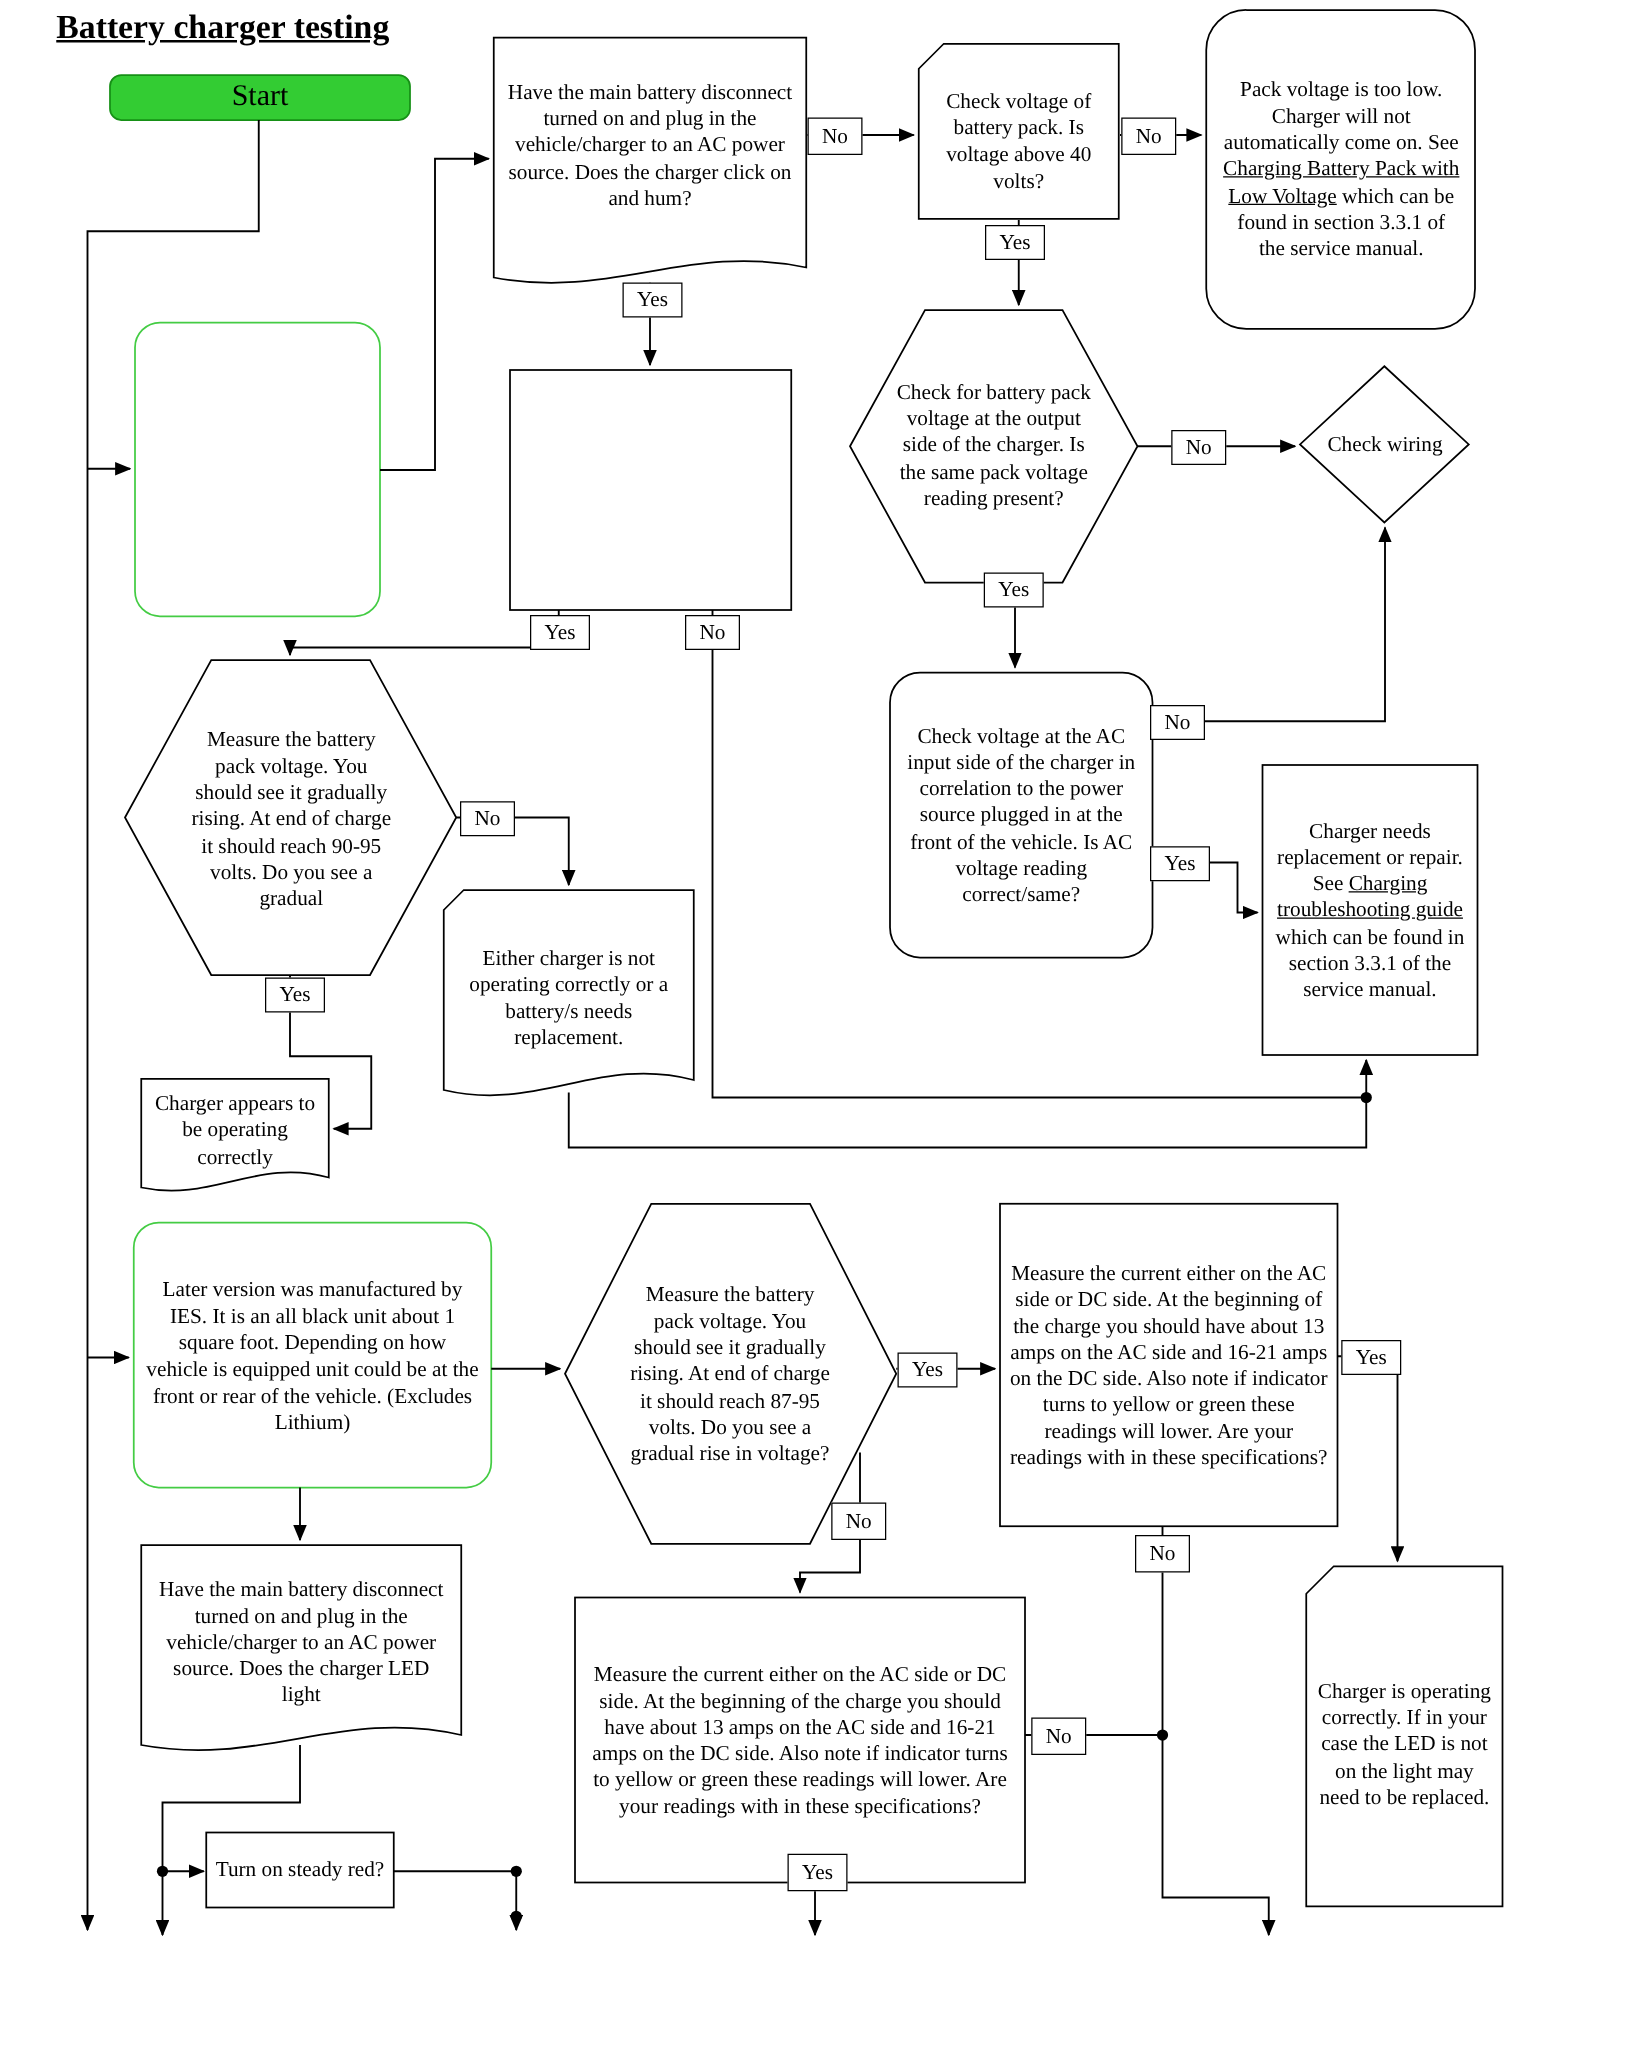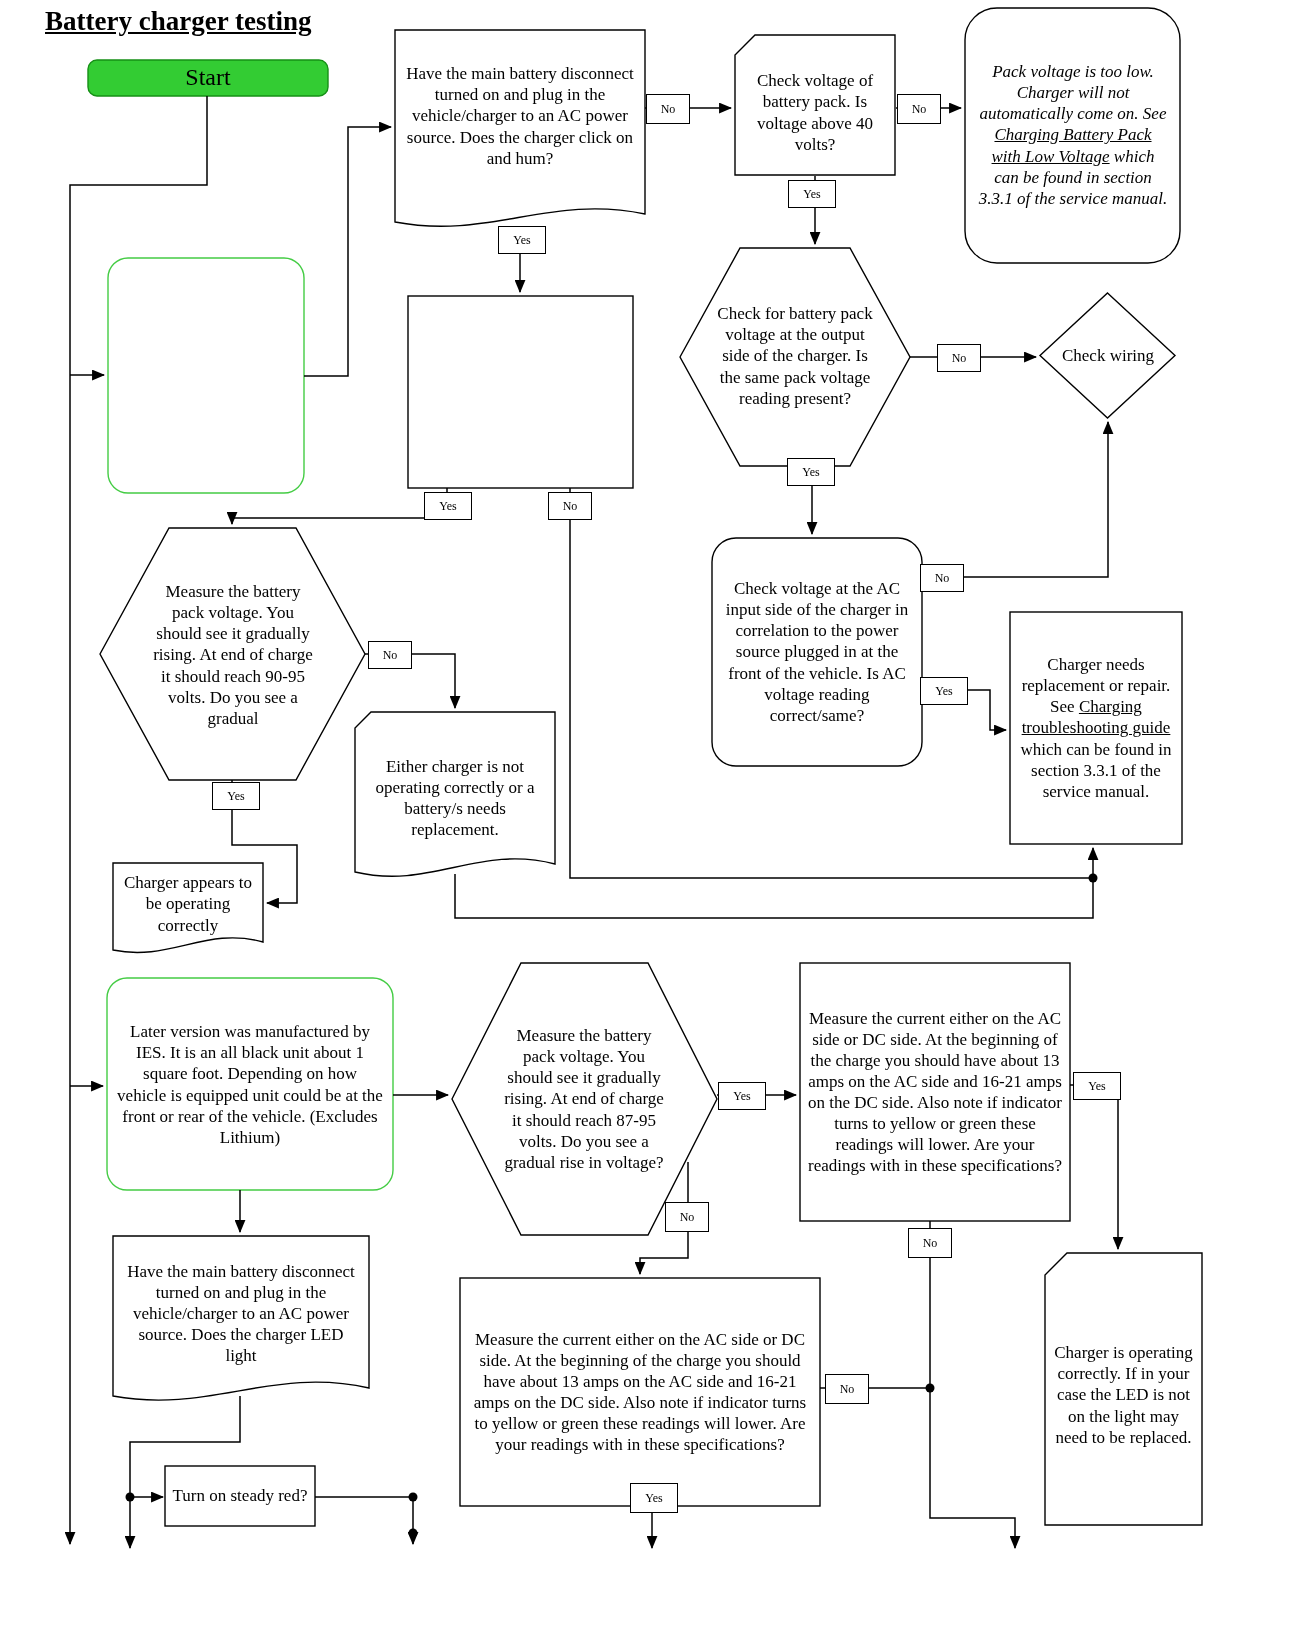--- a/index.html
+++ b/index.html
@@ -3,21 +3,21 @@
 <meta charset="utf-8">
 <style>
   html,body{margin:0;padding:0;background:#ffffff;}
   #canvas{position:relative;width:1304px;height:1648px;background:#ffffff;
           font-family:"Liberation Serif", serif;color:#000;overflow:hidden;}
   #wires{position:absolute;left:0;top:0;z-index:1;}
   .nt{position:absolute;z-index:2;display:flex;align-items:center;justify-content:center;
       text-align:center;font-size:17px;line-height:1.24;}
   .nt p{margin:0;}
   .lb{position:absolute;z-index:3;display:flex;align-items:center;justify-content:center;
-      border:1.4px solid #000;background:#fff;font-size:12px;}
+      border:1.4px solid #000;background:#fff;font-size:17px;}
   .u{text-decoration:underline;}
   #page-title{position:absolute;left:45px;top:6px;z-index:2;font-size:27px;font-weight:bold;
       text-decoration:underline;white-space:nowrap;}
   #start-text{font-size:24px;}
 </style>
 </head>
 <body>
 
 <div id="canvas">
 
@@ -91,21 +91,21 @@
       <circle cx="413" cy="1533" r="4.5"></circle>
     </g>
   </svg>
 
   <div class="nt" id="start-text" style="left:88px;top:60px;width:240px;height:36px;">Start</div>
 
   <div class="nt" style="left:403px;top:36px;width:234px;height:160px;">Have the main battery disconnect turned on and plug in the vehicle/charger to an AC power source. Does the charger click on and hum?</div>
 
   <div class="nt" style="left:740px;top:60px;width:150px;height:105px;">Check voltage of battery pack. Is voltage above 40 volts?</div>
 
-  <div class="nt" style="left:978px;top:20px;width:190px;height:230px;font-style:italic;">
+  <div class="nt" style="left:978px;top:20px;width:190px;height:230px;">
     <p><span>Pack voltage is too low. Charger will not automatically come on. See </span><span class="u">Charging Battery Pack with Low Voltage</span><span> which can be found in section 3.3.1 of the service manual.</span></p>
   </div>
 
 
 
   <div class="nt" style="left:715px;top:256px;width:160px;height:200px;">Check for battery pack voltage at the output side of the charger. Is the same pack voltage reading present?</div>
 
   <div class="nt" style="left:1052px;top:330px;width:112px;height:52px;">Check wiring</div>
 
   <div class="nt" style="left:149px;top:542px;width:168px;height:226px;">Measure the battery pack voltage. You should see it gradually rising. At end of charge it should reach 90-95 volts. Do you see a gradual</div>

